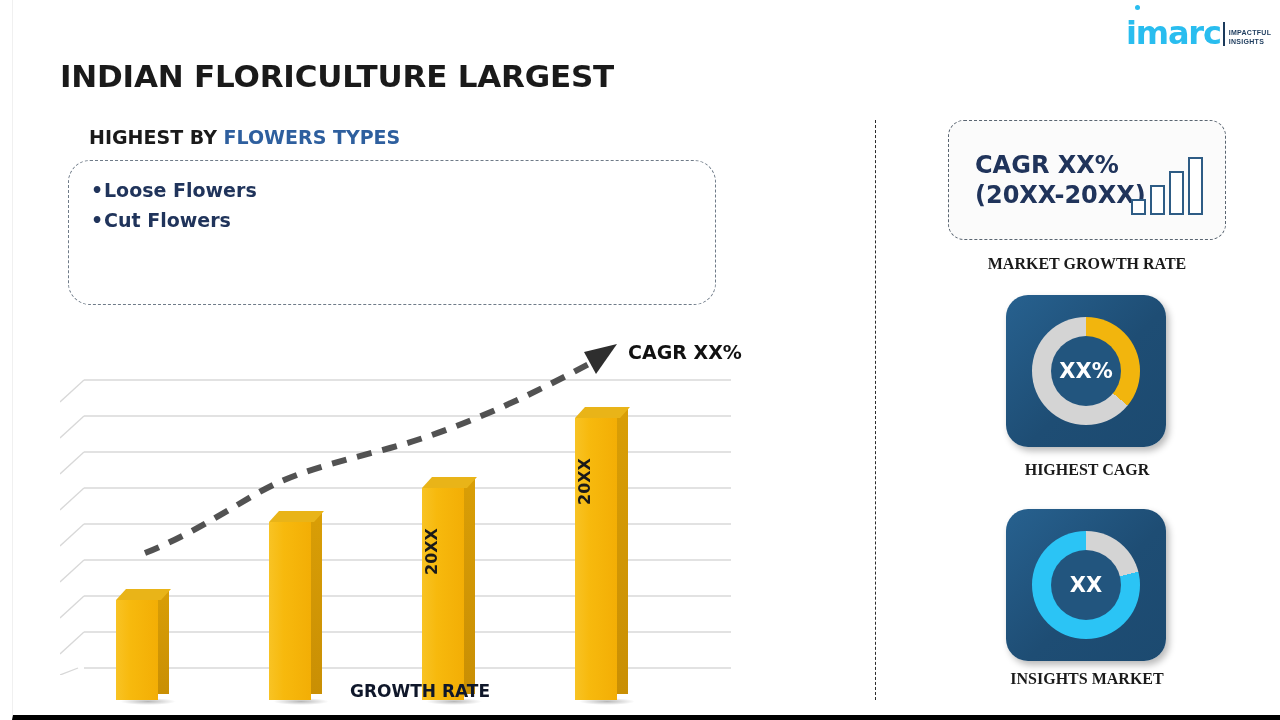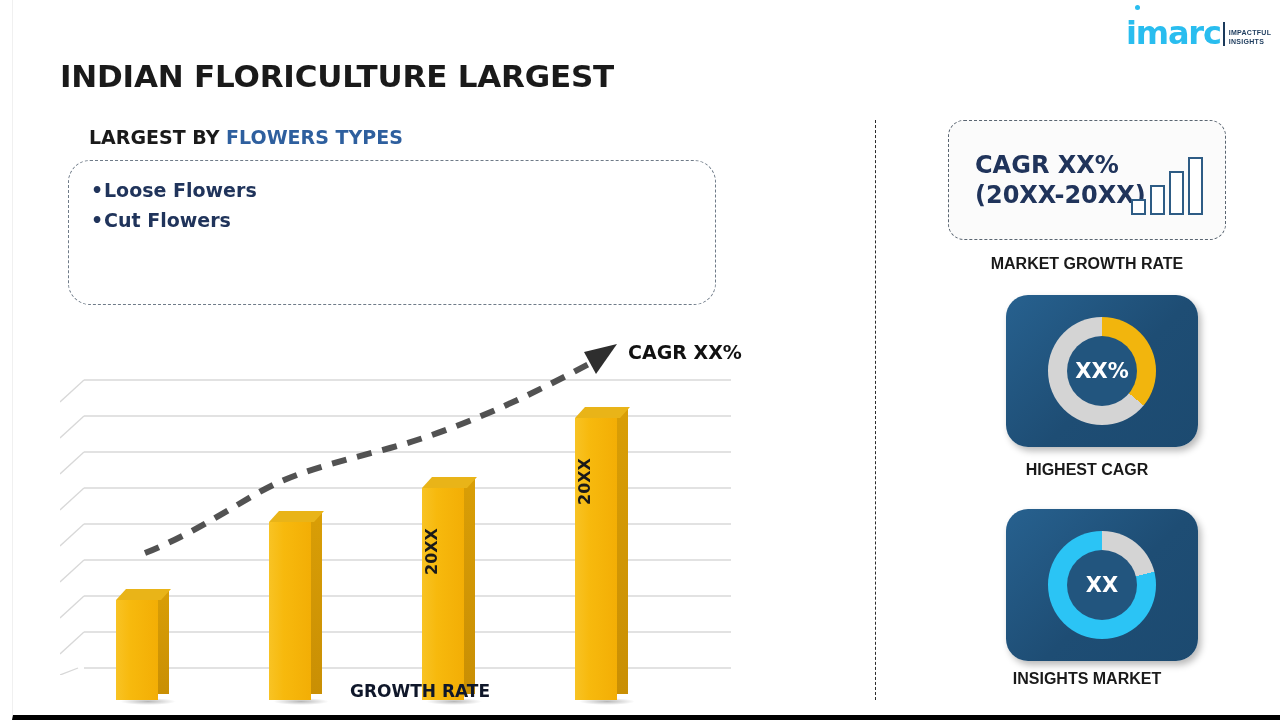--- a/index.html
+++ b/index.html
@@ -79,24 +79,24 @@
     position:absolute; left:935px; top:120px; width:278px; height:120px;
     border:1.5px dashed #5a6571; border-radius:16px; background:#fbfbfb;
     display:flex; align-items:center; padding-left:26px;
   }
   .cagr-text { font-size:24px; font-weight:700; color:#20345B; line-height:30px;
                font-family:"DejaVu Sans", sans-serif; }
   .cagr-bars { position:absolute; right:22px; bottom:24px; display:flex; align-items:flex-end; gap:4px; }
   .cagr-bars i { display:block; border:2px solid #2E5C85; background:#fff; width:15px; }
 
   .caption { position:absolute; width:278px; left:935px; text-align:center;
-             font-size:16px; font-weight:700; color:#1a1a1a; font-family:Liberation Sans, sans-serif; }
+             font-size:16px; font-weight:700; color:#1a1a1a; font-family:Liberation Serif, serif; }
 
   .tile {
-    position:absolute; width:192px; height:152px; border-radius:22px;
+    position:absolute; width:160px; height:152px; border-radius:22px;
     background:linear-gradient(135deg,#27618F 0%,#1E4D74 55%,#1C4A70 100%);
     box-shadow:3px 4px 7px rgba(0,0,0,.28);
     display:flex; align-items:center; justify-content:center;
   }
   .donut { position:relative; width:108px; height:108px; border-radius:50%; }
   .donut::after {
     content:""; position:absolute; left:19px; top:19px; width:70px; height:70px;
     border-radius:50%; background:#22557E;
   }
   .donut .val {
@@ -116,21 +116,21 @@
     <div class="logo-dot"></div>
     <div class="logo-bar"></div>
     <div class="logo-tag">
       <span>IMPACTFUL</span>
       <span>INSIGHTS</span>
     </div>
   </div>
 
   <div class="title">INDIAN FLORICULTURE LARGEST</div>
   <div class="subtitle">
-    <span>LARGEST BY </span><span class="hl">FLOWERS TYPES</span>
+    <span>HIGHEST BY </span><span class="hl">FLOWERS TYPES</span>
   </div>
 
   <div class="bulletbox">
     <div class="bullet">
       <span class="dot">•</span><span>Loose Flowers</span>
     </div>
     <div class="bullet">
       <span class="dot">•</span><span>Cut Flowers</span>
     </div>
   </div>

